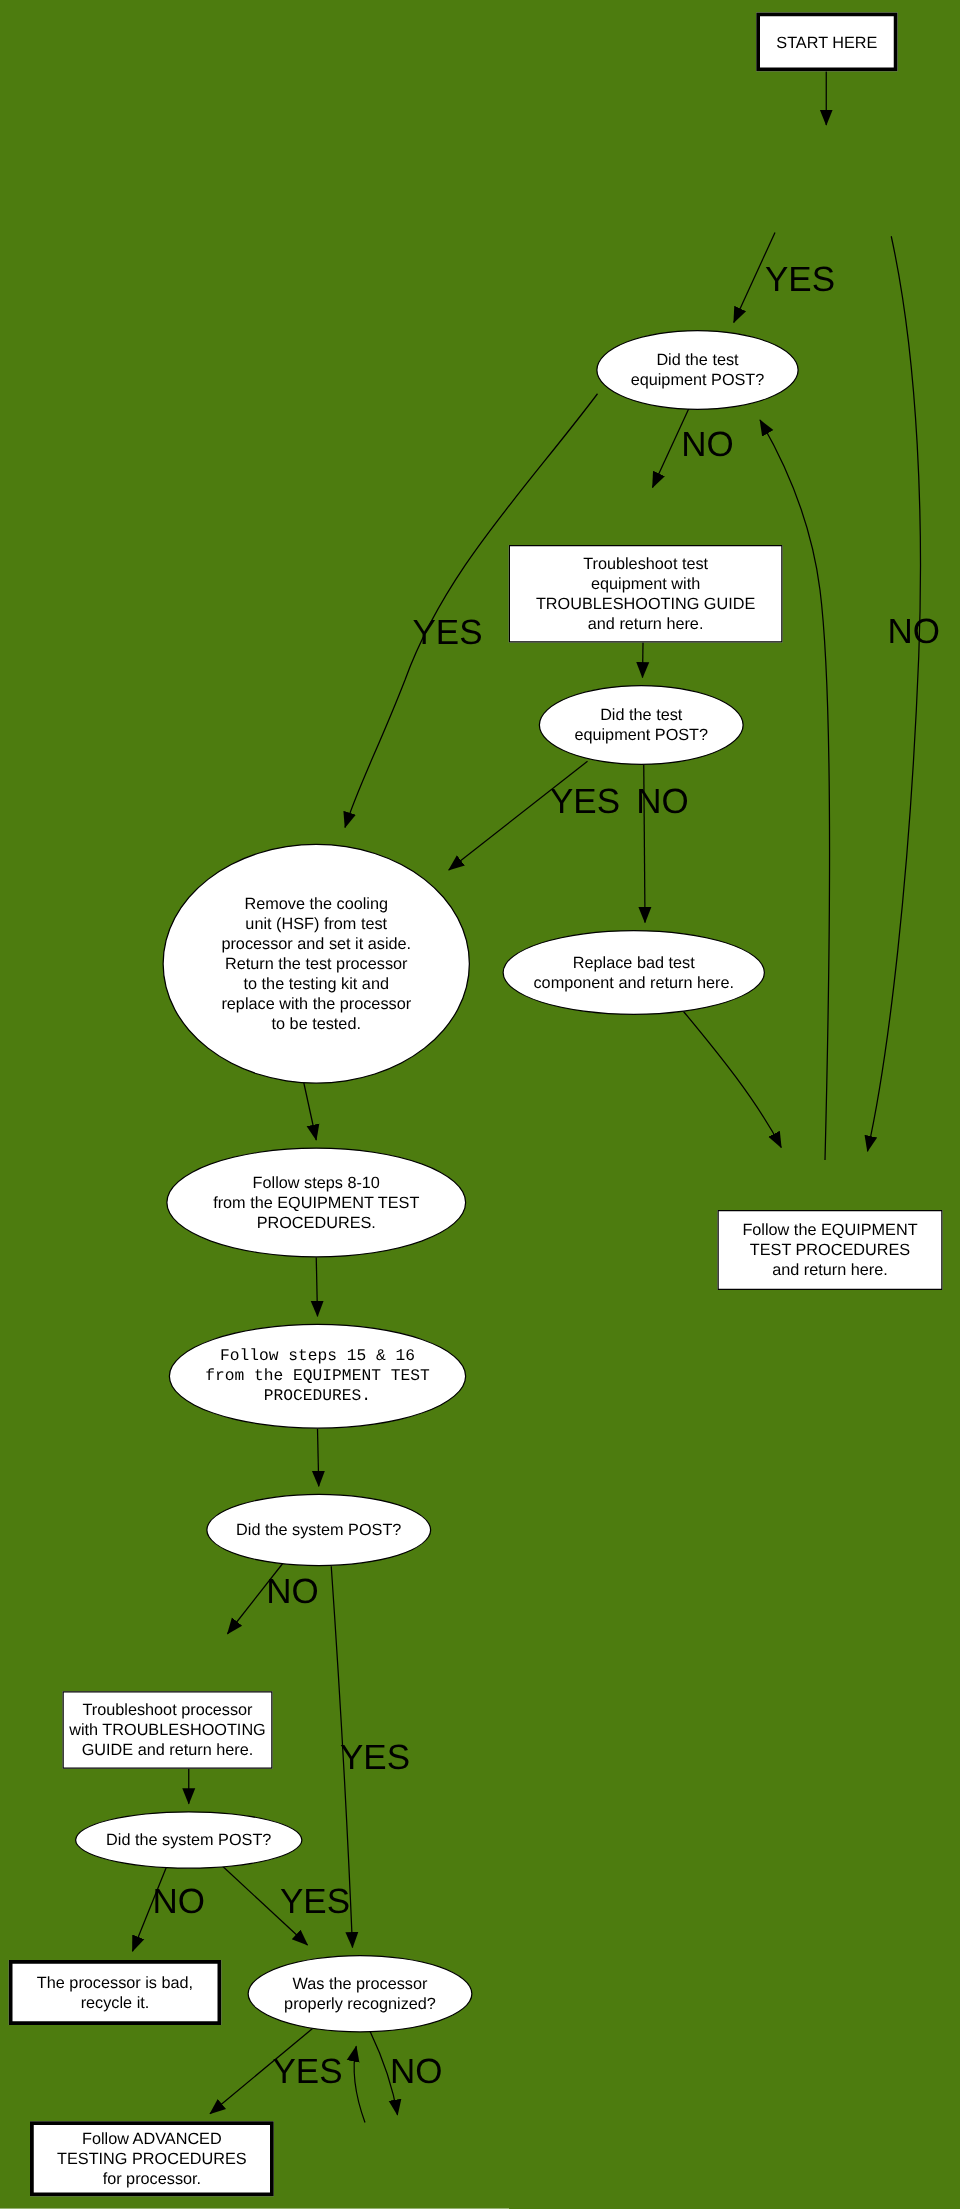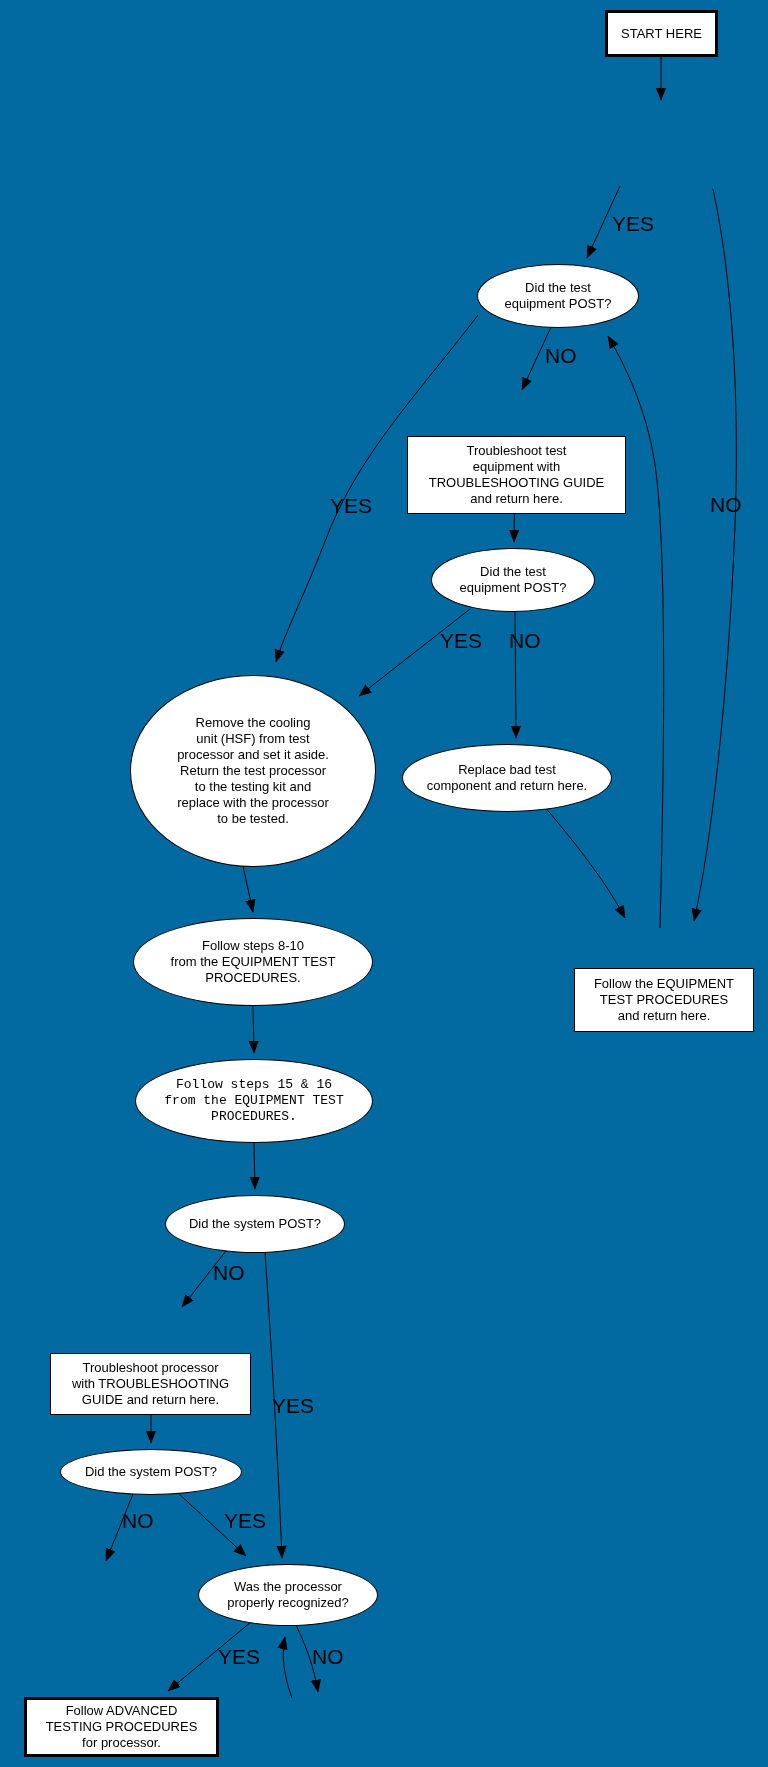--- a/index.html
+++ b/index.html
@@ -1,21 +1,21 @@
 <!DOCTYPE html>
 <html><head>
 <meta charset="utf-8">
 <title>Flowchart</title>
 <style>
   html, body { margin: 0; padding: 0; background: #ffffff; }
   .canvas {
     position: relative;
     width: 768px;
     height: 1767px;
-    background: #0369a1;
+    background: #4d7c0f;
     font-family: "Liberation Sans", sans-serif;
     color: #000;
     overflow: hidden;
   }
   svg.edges {
     position: absolute;
     left: 0; top: 0;
     width: 768px; height: 1767px;
   }
   svg.edges path.edge {
@@ -33,21 +33,21 @@
     font-size: 13px;
     line-height: 16px;
     white-space: pre-line;
     background: #ffffff;
   }
   .ellipse { border: 1px solid #000; border-radius: 50%; }
   .rect { border: 1px solid #000; margin-top: 40px; }
   .rect-bold { border: 3px solid #000; }
   .edge-label {
     position: absolute;
-    font-size: 21px;
+    font-size: 28px;
     line-height: 22px;
     white-space: nowrap;
   }
 </style>
 </head>
 <body>
 
 <div class="canvas">
 
   <svg class="edges" viewBox="0 0 768 1767">
@@ -111,26 +111,28 @@
   <div class="node ellipse" style="left:133px; top:918px; width:240px; height:88px;">Follow steps 8-10
 from the EQUIPMENT TEST
 PROCEDURES.</div>
 
   <div class="node ellipse" style="left:135px; top:1059px; width:238px; height:84px;font-family:Liberation Mono, monospace;">Follow steps 15 &amp; 16
 from the EQUIPMENT TEST
 PROCEDURES.</div>
 
   <div class="node ellipse" style="left:165px; top:1195px; width:180px; height:58px;">Did the system POST?</div>
 
-  <div class="node rect" style="left:50px; top:1313px; width:201px; height:62px;">Troubleshoot processor
+  <div class="node rect" style="left:50px; top:1313px; width:168px; height:62px;">Troubleshoot processor
 with TROUBLESHOOTING
 GUIDE and return here.</div>
 
   <div class="node ellipse" style="left:60px; top:1449px; width:182px; height:46px;">Did the system POST?</div>
 
+  <div class="node rect-bold" style="left:7px; top:1568px; width:170px; height:52px;">The processor is bad,
+recycle it.</div>
 
   <div class="node ellipse" style="left:198px; top:1564px; width:180px; height:62px;">Was the processor
 properly recognized?</div>
 
   <div class="node rect-bold" style="left:24px; top:1697px; width:195px; height:60px;">Follow ADVANCED
 TESTING PROCEDURES
 for processor.</div>
 
 
   <div class="edge-label" style="left:612px; top:213px;">YES</div>

